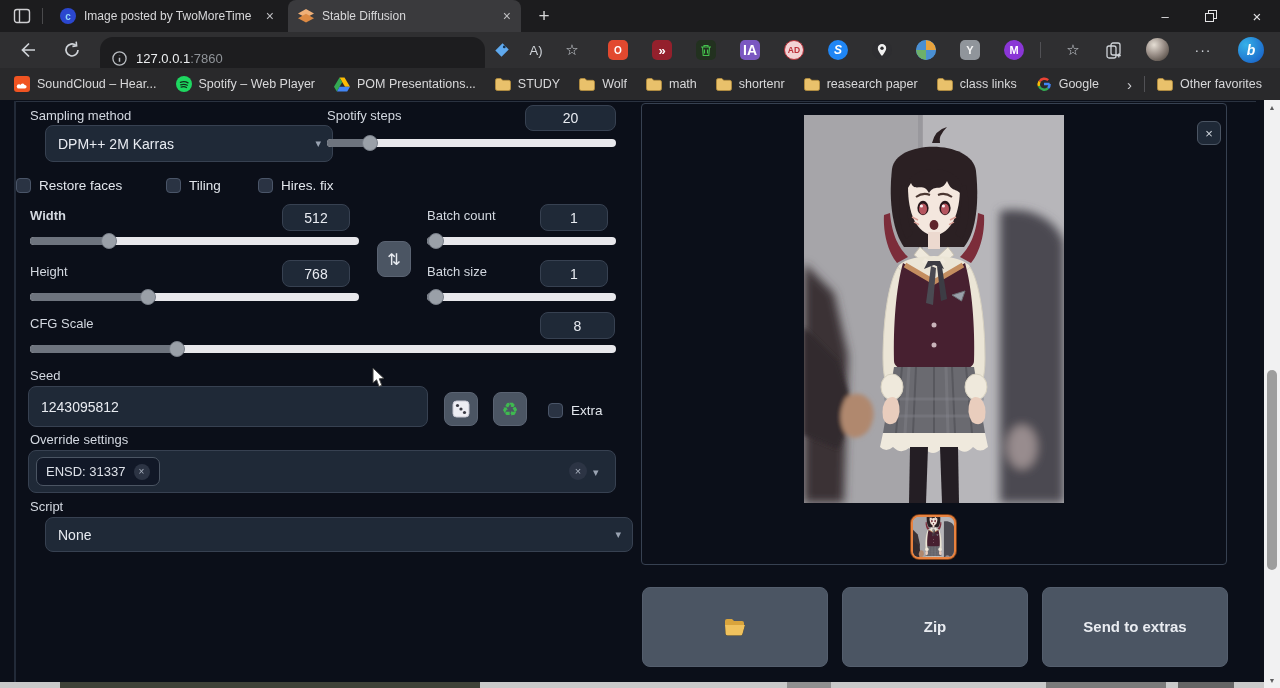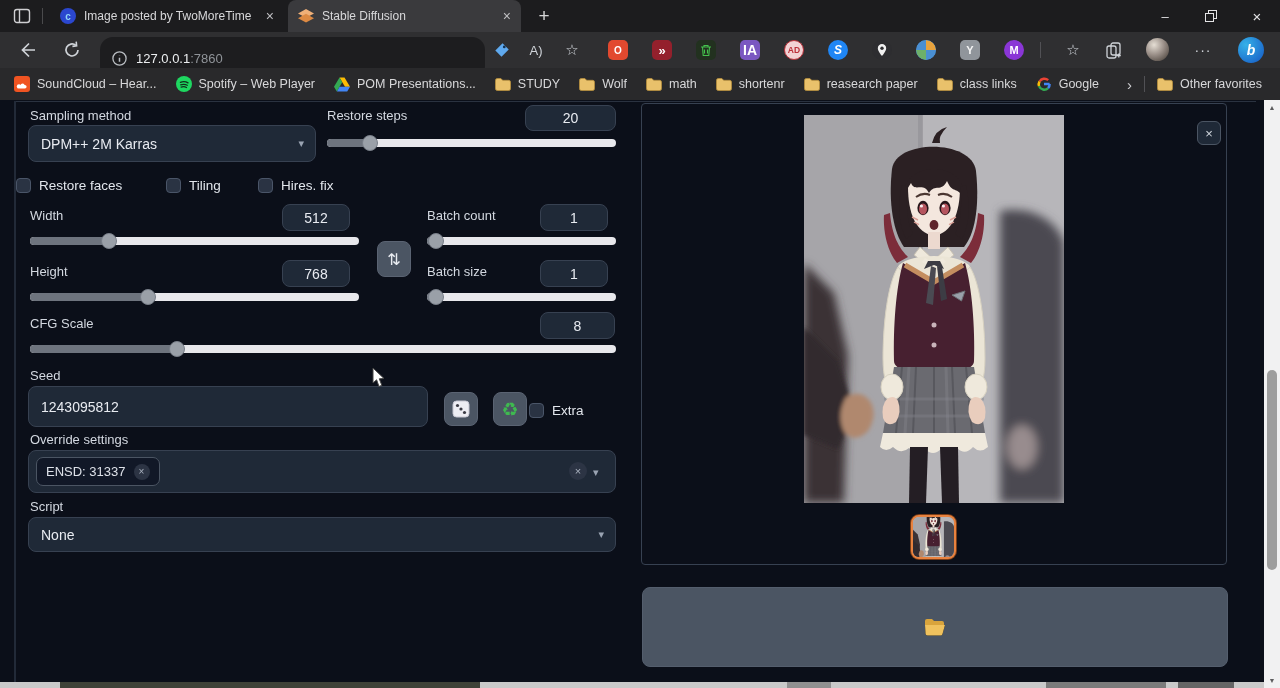--- a/index.html
+++ b/index.html
@@ -38,21 +38,21 @@
   .bm-chevron{color:#cfcfd2;font-size:15px;margin-right:12px;}
   .bm-sep{width:1px;height:16px;background:#515155;margin-right:12px;}
 
   
   .page{position:absolute;left:0;top:100px;width:1280px;height:677px;background:#0b0f19;}
   .hline{position:absolute;left:14px;top:1px;width:1242px;height:1px;background:#2a3240;}
   .vline{position:absolute;left:14px;top:1px;width:2px;height:581px;background:#222a38;}
 
   .lbl{position:absolute;font-size:13px;color:#d3d8e0;white-space:nowrap;}
   .numbox{position:absolute;background:#1f2937;border:1px solid #374151;border-radius:8px;color:#e8ebf1;font-size:14px;display:flex;align-items:center;justify-content:center;}
-  .dd{position:absolute;background:#1f2937;border:1px solid #374151;border-radius:8px;color:#e8ebf1;font-size:14px;display:flex;align-items:center;padding:0 30px 0 12px;}
+  .dd{position:absolute;background:#1f2937;border:1px solid #374151;border-radius:8px;color:#e8ebf1;font-size:14px;display:flex;align-items:center;padding:0 30px 0 12px;margin-left:17px;}
   .dd .caret{position:absolute;right:11px;color:#9aa3b2;font-size:11px;}
   .slider{position:absolute;height:16px;}
   .slider .track{position:absolute;left:0;right:0;top:4px;height:8px;background:#e8e8ec;border-radius:4px;}
   .slider .fill{position:absolute;left:0;top:4px;height:8px;background:#6e747e;border-radius:4px 0 0 4px;}
   .slider .knob{position:absolute;top:0;width:16px;height:16px;border-radius:50%;background:#9aa0a8;border:1px solid #787e88;transform:translateX(-50%);}
   .cb{position:absolute;display:flex;align-items:center;gap:8px;}
   .cb .box{width:15px;height:15px;border-radius:4px;background:#2a3343;border:1px solid #4a5568;}
   .cb .cl{font-size:13.5px;color:#e2e6ec;white-space:nowrap;}
   .tool-btn{position:absolute;background:#4b5563;border:1px solid #5a6372;border-radius:8px;display:flex;align-items:center;justify-content:center;}
   .textinput{position:absolute;background:#1f2937;border:1px solid #374151;border-radius:8px;color:#e8ebf1;font-size:14px;display:flex;align-items:center;padding:0 12px;}
@@ -298,21 +298,21 @@
         </span>
       <span class="bm-label">Other favorites</span>
     </span>
   </div>
 
   <div class="page">
     <div class="hline"></div>
     <div class="vline"></div>
 
     <span class="lbl" style="left:30px;top:8px;">Sampling method</span>
-    <span class="lbl" style="left:327px;top:8px;">Restore steps</span>
+    <span class="lbl" style="left:327px;top:8px;">Spotify steps</span>
     <div class="numbox" style="left:525px;top:5px;width:91px;height:26px;">20</div>
 
     <div class="dd" style="left:28px;top:25px;width:288px;height:37px;">
       <span>DPM++ 2M Karras</span>
       <span class="caret">▾</span>
     </div>
     <div class="slider" style="left:327px;top:35px;width:289px;">
       <div class="track"></div>
       <div class="fill" style="width: 15%;"></div>
       <div class="knob" style="left: 15%;"></div>
@@ -324,21 +324,21 @@
       </span>
     <span class="cb" style="left:166px;top:78px;">
         <span class="box"></span>
         <span class="cl">Tiling</span>
       </span>
     <span class="cb" style="left:258px;top:78px;">
         <span class="box"></span>
         <span class="cl">Hires. fix</span>
       </span>
 
-    <span class="lbl" style="left:30px;top:108px;">Width</span>
+    <span class="lbl" style="left:30px;top:108px;font-weight:bold;">Width</span>
     <div class="numbox" style="left:282px;top:104px;width:68px;height:27px;">512</div>
     <span class="lbl" style="left:427px;top:108px;">Batch count</span>
     <div class="numbox" style="left:540px;top:104px;width:68px;height:27px;">1</div>
 
     <div class="slider" style="left:30px;top:133px;width:329px;">
       <div class="track"></div>
       <div class="fill" style="width: 24%;"></div>
       <div class="knob" style="left: 24%;"></div>
     </div>
     <div class="slider" style="left:427px;top:133px;width:189px;">
@@ -383,21 +383,21 @@
             <rect x="1" y="1" width="16" height="16" rx="3.5" fill="#ededf3" stroke="#c6c6d2"></rect>
             <circle cx="5.5" cy="5.5" r="1.6" fill="#3a3a44"></circle>
             <circle cx="9" cy="9" r="1.6" fill="#3a3a44"></circle>
             <circle cx="12.5" cy="12.5" r="1.6" fill="#3a3a44"></circle>
           </svg>
         </span>
     </div>
     <div class="tool-btn" style="left:493px;top:292px;width:34px;height:34px;color:#3fb950;font-size:19px;">
         <span>♻</span>
       </div>
-    <span class="cb" style="left:529px;top:303px;">
+    <span class="cb" style="left:548px;top:303px;">
         <span class="box"></span>
         <span class="cl">Extra</span>
       </span>
 
     <span class="lbl" style="left:30px;top:332px;">Override settings</span>
     <div class="textinput" style="left:28px;top:350px;width:588px;height:43px;"></div>
     <div class="chip" style="left:36px;top:357px;height:29px;">
       <span>ENSD: 31337</span>
       <span class="chip-x">×</span>
     </div>
@@ -500,20 +500,22 @@
     <div class="actions">
       <div class="gbtn">
         <span style="display:flex;">
             <svg width="22" height="18" viewBox="0 0 22 18">
               <path d="M1 3 a2 2 0 0 1 2 -2 h5 l2 2 h8 a2 2 0 0 1 2 2 v2 H1 Z" fill="#d9a43c"></path>
               <path d="M1 7 h20 l-2.5 9 a2 2 0 0 1 -2 1.5 H3.5 a2 2 0 0 1 -2 -1.7 Z" fill="#f3c softly"></path>
               <path d="M1 7 h20 l-2.5 9 a2 2 0 0 1 -2 1.5 H3.5 a2 2 0 0 1 -2 -1.7 Z" fill="#f0c25e"></path>
             </svg>
           </span>
       </div>
+      <div class="gbtn">Zip</div>
+      <div class="gbtn">Send to extras</div>
     </div>
 
     <svg class="cursor" viewBox="0 0 14 20">
       <path d="M1 0 L1 15 L4.6 11.8 L7 18.5 L9.8 17.3 L7.3 10.8 L12 10.5 Z" fill="#fff" stroke="#444" stroke-width="1"></path>
     </svg>
 
     <div class="sb">
       <span class="sb-btn" style="top:0;">▲</span>
       <div class="sb-thumb"></div>
       <span class="sb-btn" style="bottom:0;">▼</span>

